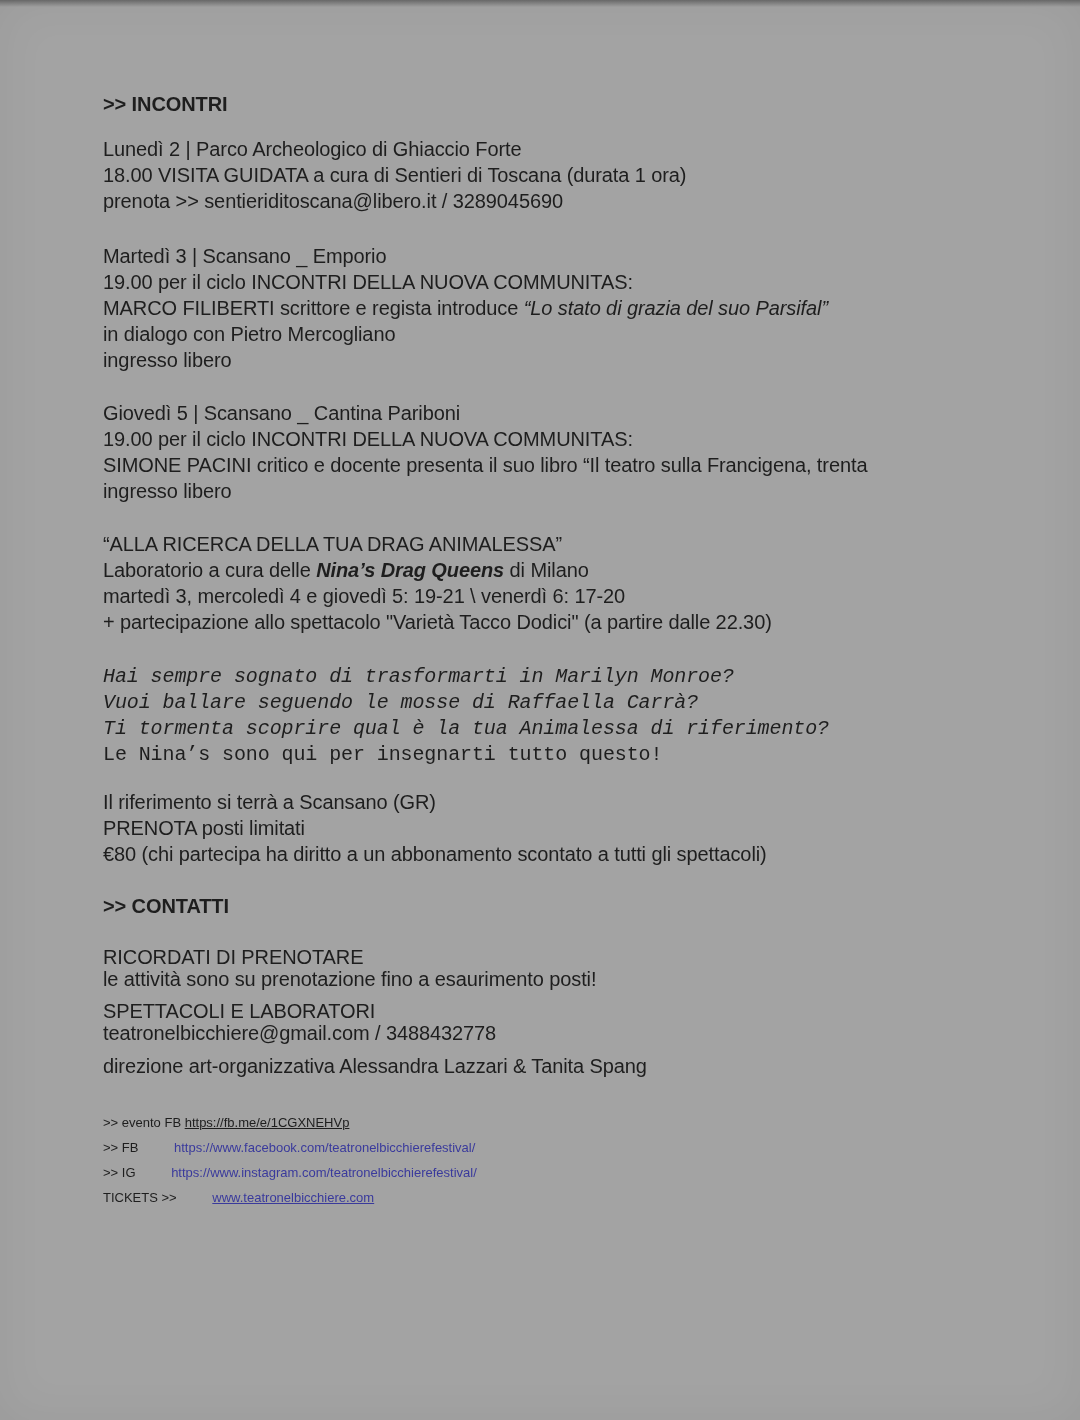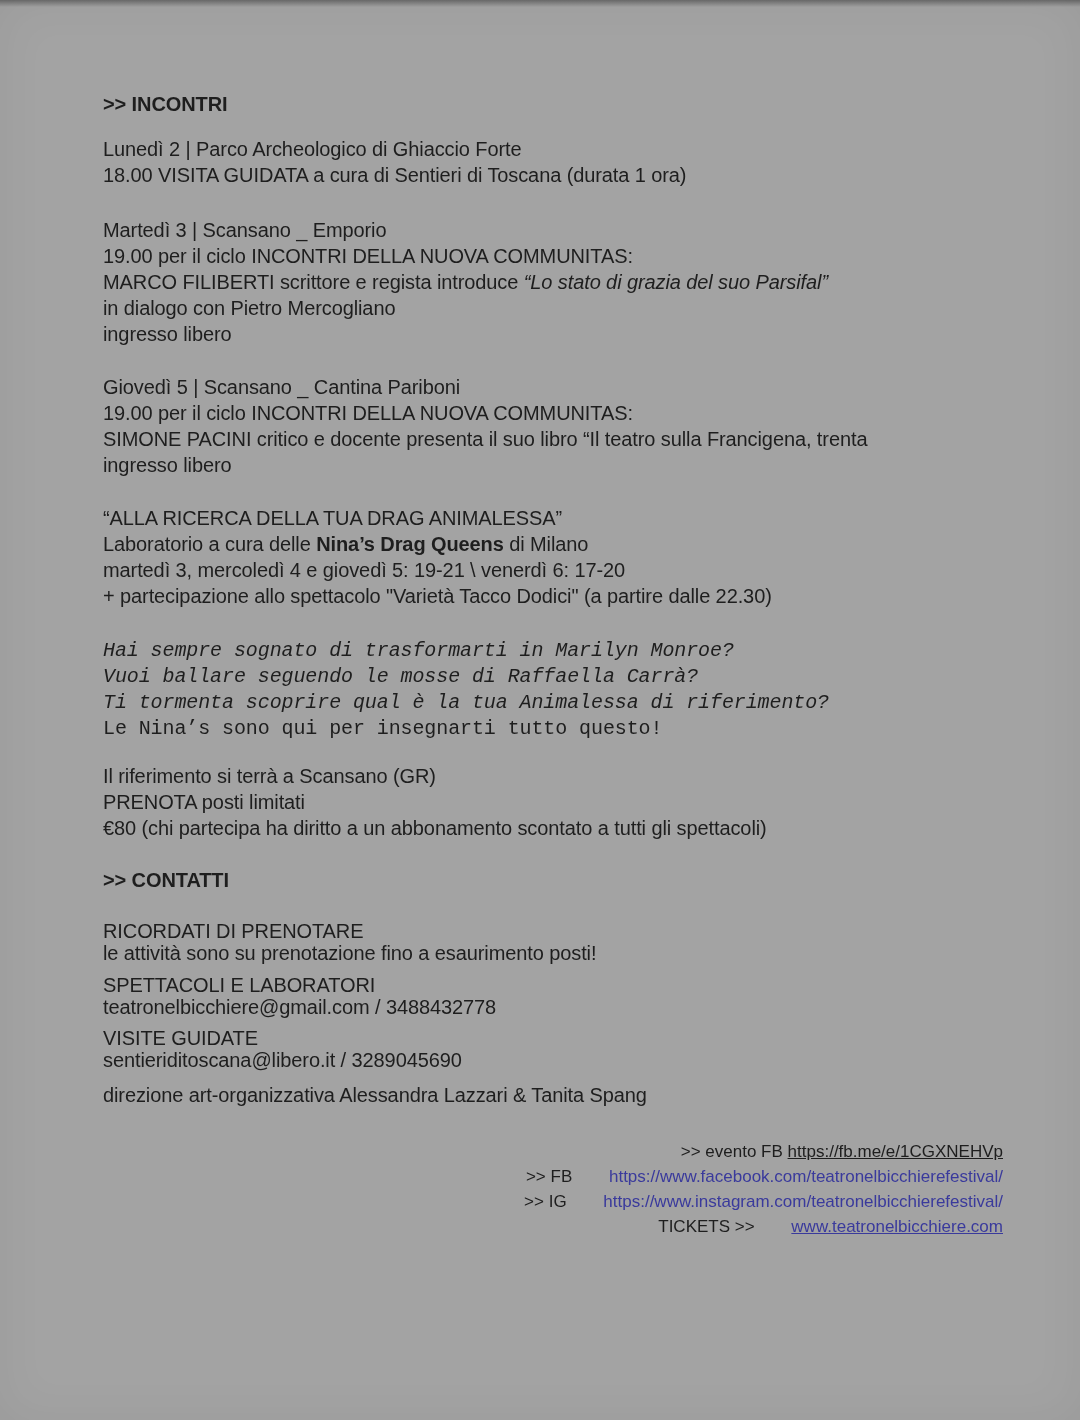--- a/index.html
+++ b/index.html
@@ -24,23 +24,23 @@
   }
   .content{
     position:absolute;left:103px;top:63px;width:900px;
     font-size:20px;line-height:26px;
     letter-spacing:-0.1px;
     margin-top:28px;
   }
   p{margin:0;}
   .h{font-weight:bold;}
   .it{font-style:italic;}
-  .b{font-weight:bold;}
+  .b{font-weight:bold;font-style:italic;}
   .tight{line-height:22px;}
-  .links-block{font-size:17px;line-height:25px;letter-spacing:0;text-align:right;}
+  .links-block{font-size:13px;line-height:25px;letter-spacing:0;}
   a{cursor:pointer;}
   .link-dark{color:var(--text);text-decoration:underline;}
   .link-blue{color:var(--link);text-decoration:none;padding-left:32px;}
   .link-blue.u{text-decoration:underline;}
   .mb9{margin-bottom:9px;}
   .mb10{margin-bottom:10px;}
   .mb11{margin-bottom:11px;}
   .mb19{margin-bottom:19px;}
   .mb21{margin-bottom:21px;font-family:Liberation Mono, monospace;}
   .mb26{margin-bottom:26px;}
@@ -52,20 +52,21 @@
 <body>
 
 <div class="page">
   <div class="content">
 
     <p class="h mb19">&gt;&gt; INCONTRI</p>
 
     <div class="mb29">
       <p>Lunedì 2 | Parco Archeologico di Ghiaccio Forte</p>
       <p>18.00 VISITA GUIDATA a cura di Sentieri di Toscana (durata 1 ora)</p>
+      <p>prenota &gt;&gt; sentieriditoscana@libero.it / 3289045690</p>
     </div>
 
     <div class="mb27">
       <p>Martedì 3 | Scansano _ Emporio</p>
       <p>19.00 per il ciclo INCONTRI DELLA NUOVA COMMUNITAS:</p>
       <p><span>MARCO FILIBERTI scrittore e regista introduce </span><span class="it">“Lo stato di grazia del suo Parsifal”</span></p>
       <p>in dialogo con Pietro Mercogliano</p>
       <p>ingresso libero</p>
     </div>
 
@@ -102,24 +103,20 @@
     <div class="tight mb10">
       <p>RICORDATI DI PRENOTARE</p>
       <p>le attività sono su prenotazione fino a esaurimento posti!</p>
     </div>
 
     <div class="tight mb9">
       <p>SPETTACOLI E LABORATORI</p>
       <p>teatronelbicchiere@gmail.com / 3488432778</p>
     </div>
 
-    <div class="tight mb11">
-      <p>VISITE GUIDATE</p>
-      <p>sentieriditoscana@libero.it / 3289045690</p>
-    </div>
 
     <p class="mb31">direzione art-organizzativa Alessandra Lazzari &amp; Tanita Spang</p>
 
     <div class="links-block">
       <p><span>&gt;&gt; evento FB </span><a class="link-dark">https://fb.me/e/1CGXNEHVp</a></p>
       <p><span>&gt;&gt; FB </span><a class="link-blue">https://www.facebook.com/teatronelbicchierefestival/</a></p>
       <p><span>&gt;&gt; IG </span><a class="link-blue">https://www.instagram.com/teatronelbicchierefestival/</a></p>
       <p><span>TICKETS &gt;&gt; </span><a class="link-blue u">www.teatronelbicchiere.com</a></p>
     </div>
 

